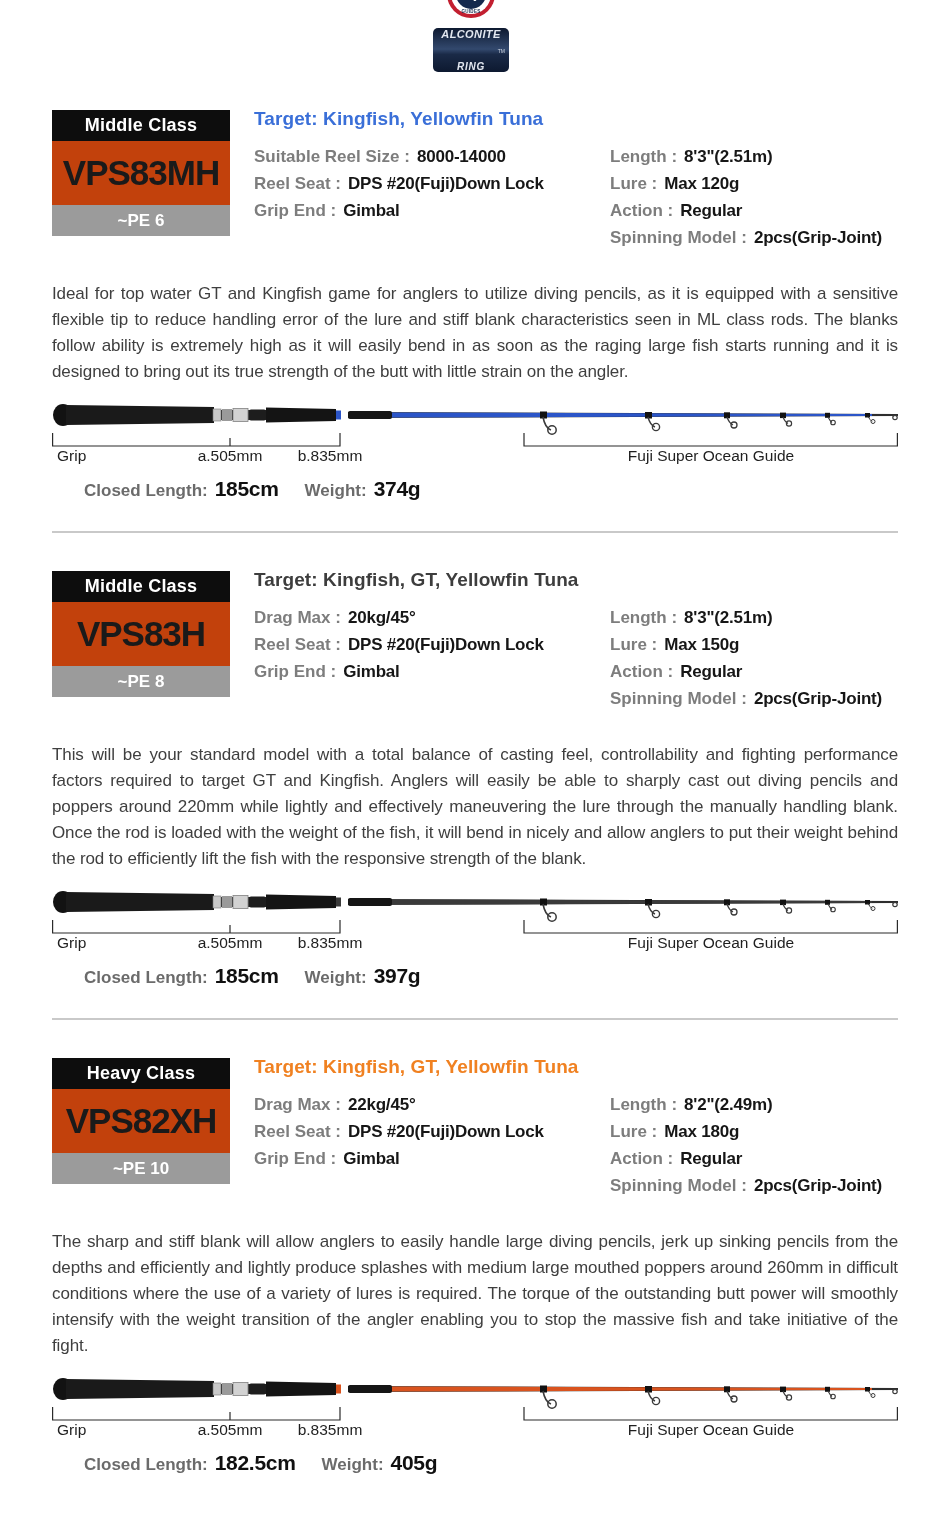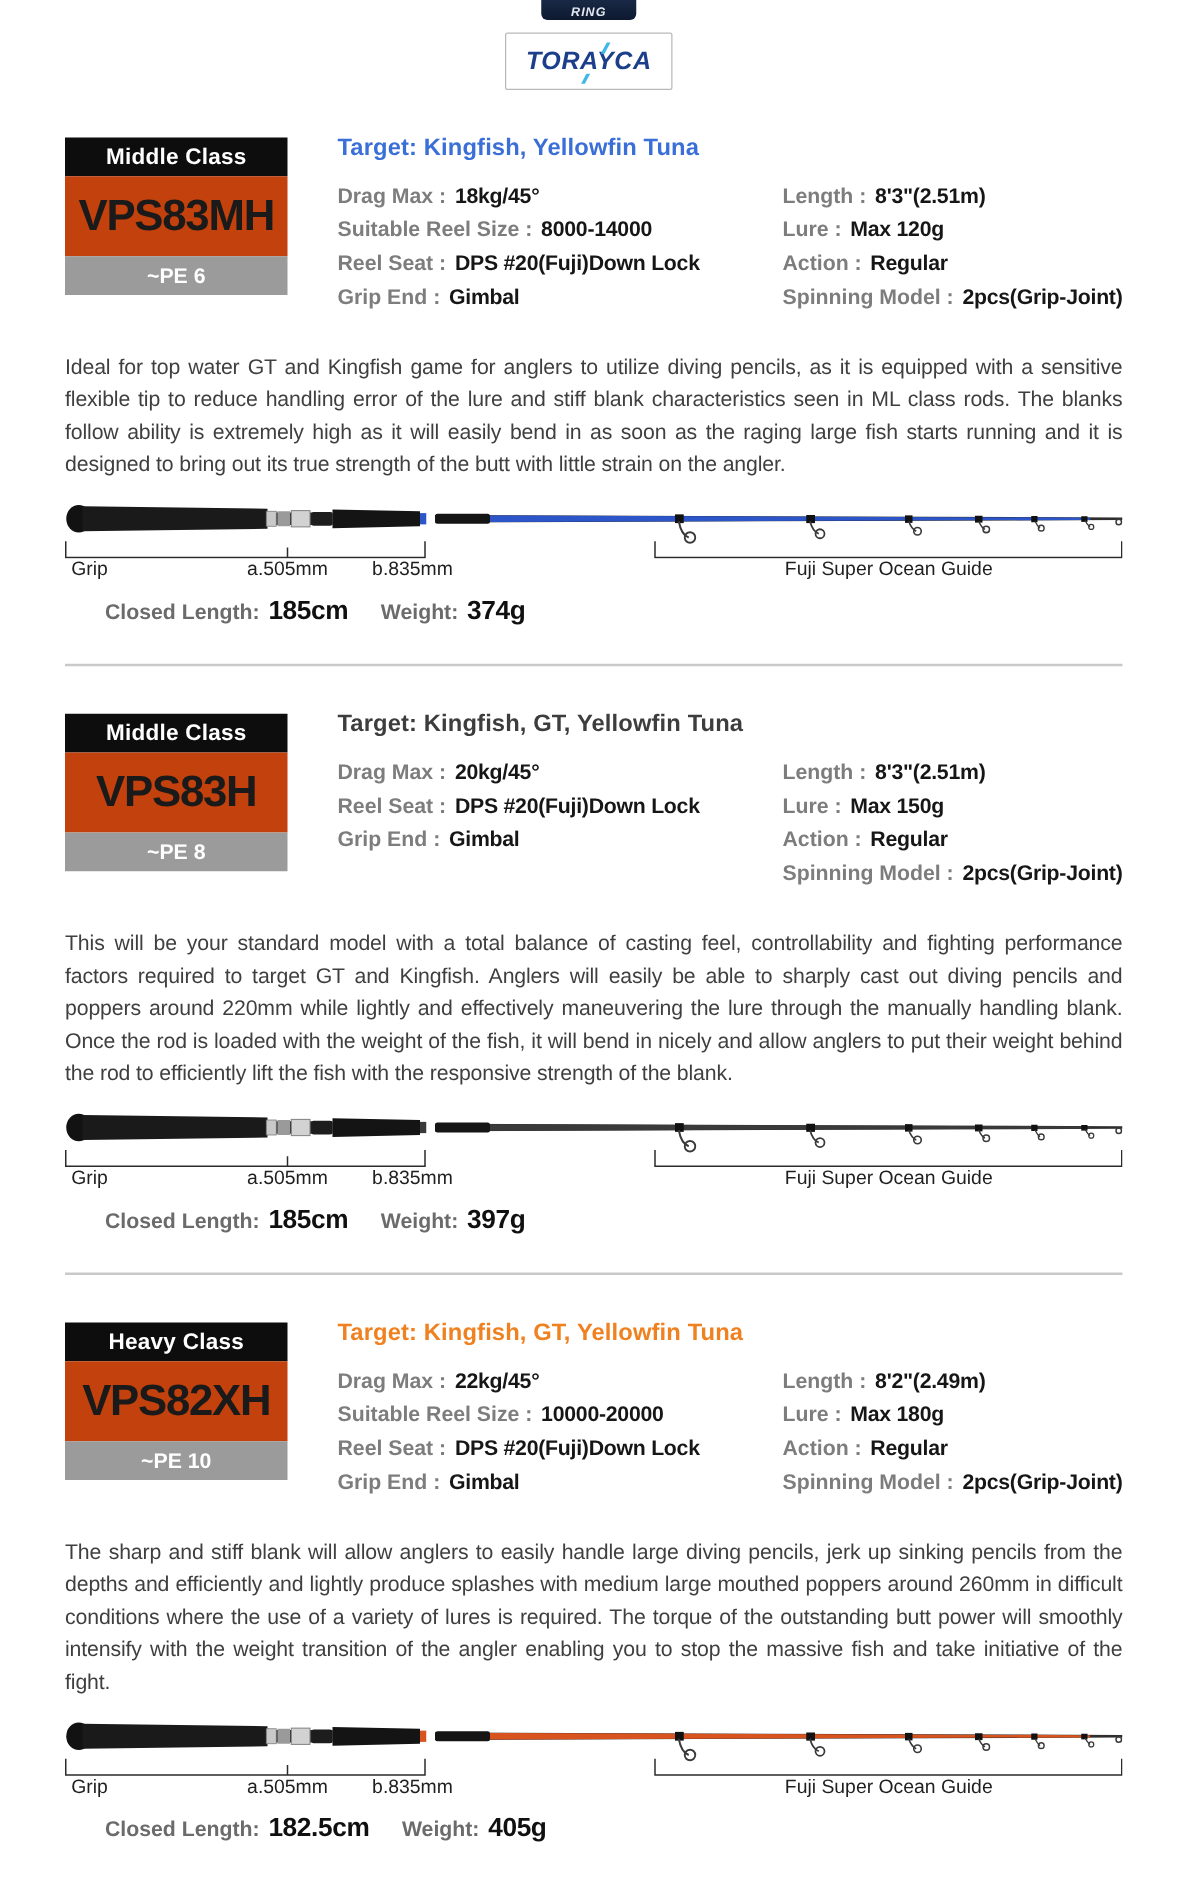--- a/index.html
+++ b/index.html
@@ -36,21 +36,21 @@
   
   .product { margin-top:38px; }
   .spec-row { display:flex;justify-content:space-between; }
   .badge { width:178px; flex:0 0 auto; text-align:center; }
   .badge-class { background:#0d0d0d; color:#ffffff; font-weight:bold; font-size:18px; height:31px;
                  display:flex; align-items:center; justify-content:center; letter-spacing:.2px; }
   .badge-model { background:#c2410c; color:#1a1a1a; font-weight:800; font-size:35px; height:64px;
                  display:flex; align-items:center; justify-content:center; letter-spacing:-1px; }
   .badge-pe    { background:#9b9b9b; color:#ffffff; font-weight:bold; font-size:17px; height:31px;
                  display:flex; align-items:center; justify-content:center; }
-  .specs { flex:1; margin-left:40px; }
+  .specs { flex:1; margin-left:24px; }
   .target { font-size:19px; font-weight:bold; margin-top:-2px; letter-spacing:.1px; }
   .spec-cols { display:flex; margin-top:13px; }
   .col-left { width:356px; flex:0 0 auto; }
   .col-right { flex:1; }
   .spec { line-height:27px; font-size:17px; white-space:nowrap; }
   .spec-label { color:#7d7d7d; font-weight:bold; }
   .spec-value { color:#161616; font-weight:800; margin-left:7px; letter-spacing:-0.2px; }
   .desc { margin-top:30px; font-size:17px; line-height:26px; color:#3f3f3f; text-align:justify; letter-spacing:-0.1px; }
 
   
@@ -81,37 +81,33 @@
       <div class="fuji-core">
         <span>Fuji</span>
       </div>
       <span class="fuji-bottom">GUIDES</span>
     </div>
     <div class="alconite">
       <span class="l1">ALCONITE</span>
       <span class="l2">RING</span>
       <span class="tm">TM</span>
     </div>
-    <div class="torayca">
-      <span class="txt">TORAYCA</span>
-    </div>
   </div>
 
   <section class="product">
     <div class="spec-row">
       <div class="badge">
         <div class="badge-class">Middle Class</div>
         <div class="badge-model">VPS83MH</div>
         <div class="badge-pe">~PE 6</div>
       </div>
       <div class="specs">
         <div class="target" style="color:#3a6fd8">Target: Kingfish, Yellowfin Tuna</div>
         <div class="spec-cols">
           <div class="col-left">
-            <div class="spec"><span class="spec-label">Drag Max :</span><span class="spec-value">18kg/45°</span></div>
             <div class="spec"><span class="spec-label">Suitable Reel Size :</span><span class="spec-value">8000-14000</span></div>
             <div class="spec"><span class="spec-label">Reel Seat :</span><span class="spec-value">DPS #20(Fuji)Down Lock</span></div>
             <div class="spec"><span class="spec-label">Grip End :</span><span class="spec-value">Gimbal</span></div>
           </div>
           <div class="col-right">
             <div class="spec"><span class="spec-label">Length :</span><span class="spec-value">8'3"(2.51m)</span></div>
             <div class="spec"><span class="spec-label">Lure :</span><span class="spec-value">Max 120g</span></div>
             <div class="spec"><span class="spec-label">Action :</span><span class="spec-value">Regular</span></div>
             <div class="spec"><span class="spec-label">Spinning Model :</span><span class="spec-value">2pcs(Grip-Joint)</span></div>
           </div>
@@ -257,21 +253,20 @@
       <div class="badge">
         <div class="badge-class">Heavy Class</div>
         <div class="badge-model">VPS82XH</div>
         <div class="badge-pe">~PE 10</div>
       </div>
       <div class="specs">
         <div class="target" style="color:#f08121">Target: Kingfish, GT, Yellowfin Tuna</div>
         <div class="spec-cols">
           <div class="col-left">
             <div class="spec"><span class="spec-label">Drag Max :</span><span class="spec-value">22kg/45°</span></div>
-            <div class="spec"><span class="spec-label">Suitable Reel Size :</span><span class="spec-value">10000-20000</span></div>
             <div class="spec"><span class="spec-label">Reel Seat :</span><span class="spec-value">DPS #20(Fuji)Down Lock</span></div>
             <div class="spec"><span class="spec-label">Grip End :</span><span class="spec-value">Gimbal</span></div>
           </div>
           <div class="col-right">
             <div class="spec"><span class="spec-label">Length :</span><span class="spec-value">8'2"(2.49m)</span></div>
             <div class="spec"><span class="spec-label">Lure :</span><span class="spec-value">Max 180g</span></div>
             <div class="spec"><span class="spec-label">Action :</span><span class="spec-value">Regular</span></div>
             <div class="spec"><span class="spec-label">Spinning Model :</span><span class="spec-value">2pcs(Grip-Joint)</span></div>
           </div>
         </div>

